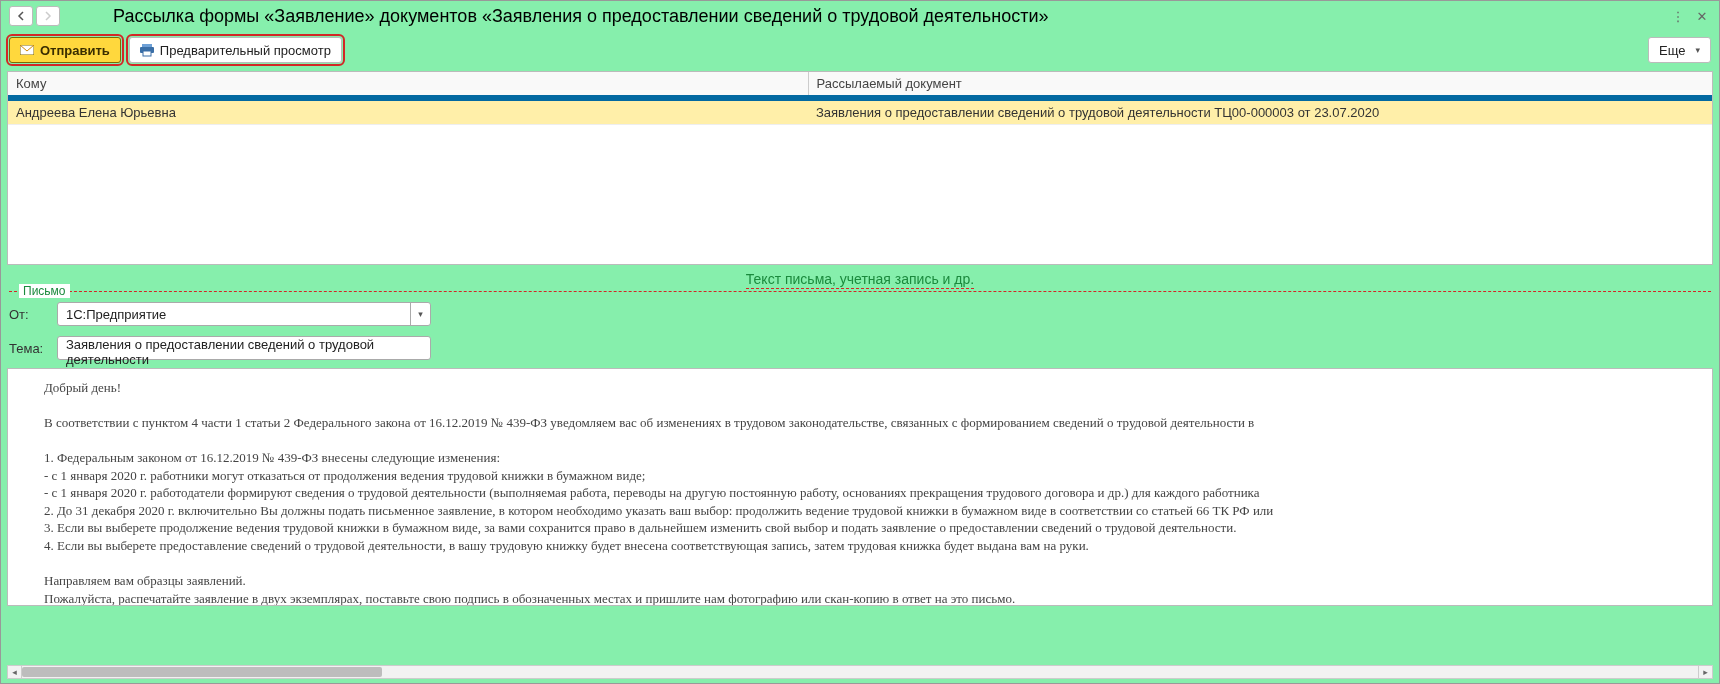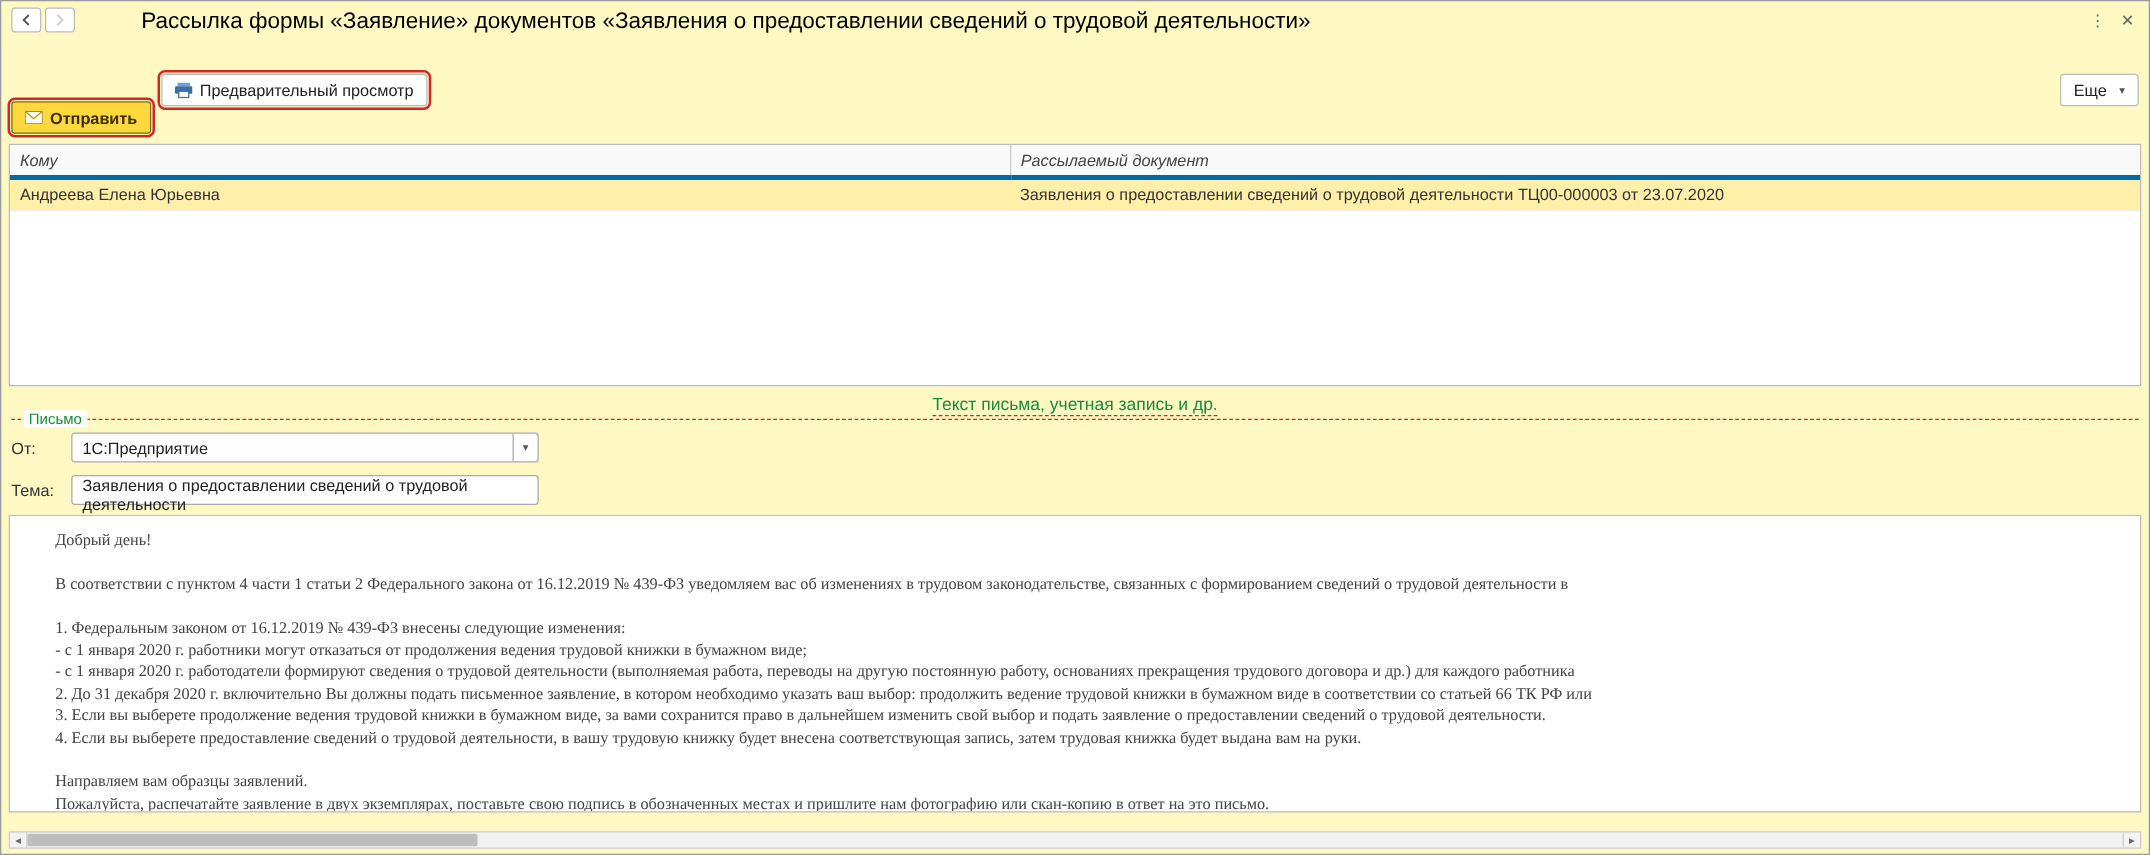--- a/index.html
+++ b/index.html
@@ -8,21 +8,21 @@
     font-family: Arial, sans-serif;
     font-size: 13px;
     background: #fff;
     color: #222;
   }
   .app {
     width: 1720px;
     height: 684px;
     border: 1px solid #999;
     position: relative;
-    background: #fef9c3;
+    background: #86efac;
     overflow: hidden;
   }
   
   .titlebar {
     display: flex;
     align-items: center;
     height: 30px;
     padding: 0 8px;
   }
   .nav-arrow {
@@ -77,21 +77,20 @@
     font-size: 13px;
   }
   .btn .icon { display:inline-flex; }
   .btn-send {
     background: #ffd83d;
     border: 1px solid #7e6800;
     font-weight: bold;
     color: #3a2e00;
     outline: 2px solid #d32626;
     outline-offset: 1px;
-    margin-top: 44px;
   }
   .btn-preview {
     outline: 2px solid #d32626;
     outline-offset: 1px;
   }
   .spacer { flex: 1; }
   .btn-more { }
   .btn-more .chev { font-size: 9px; margin-left: 4px; color:#555; }
   
   .table-wrap {
@@ -110,25 +109,24 @@
     text-align: left;
     padding: 4px 8px;
     font-weight: normal;
     border-bottom: 1px solid #eee;
     white-space: nowrap;
     overflow: hidden;
     text-overflow: ellipsis;
   }
   table.data th {
     background: #f9f9f9;
-    border-bottom: 4px solid #0369a1;
+    border-bottom: 6px solid #0369a1;
     color: #444;
     font-size: 13px;
     height: 26px;
-    font-style: italic;
   }
   table.data th.col-to { width: 800px; border-right: 1px solid #ccc;}
   tr.row-selected td { background: #ffefa9; }
   tr.row td { height: 26px; font-size: 13px; color: #333; }
   tr.row td.to-inactive { color: #999; }
 
   
   .link-expander {
     margin: 6px 8px 0 8px;
     text-align: center;

